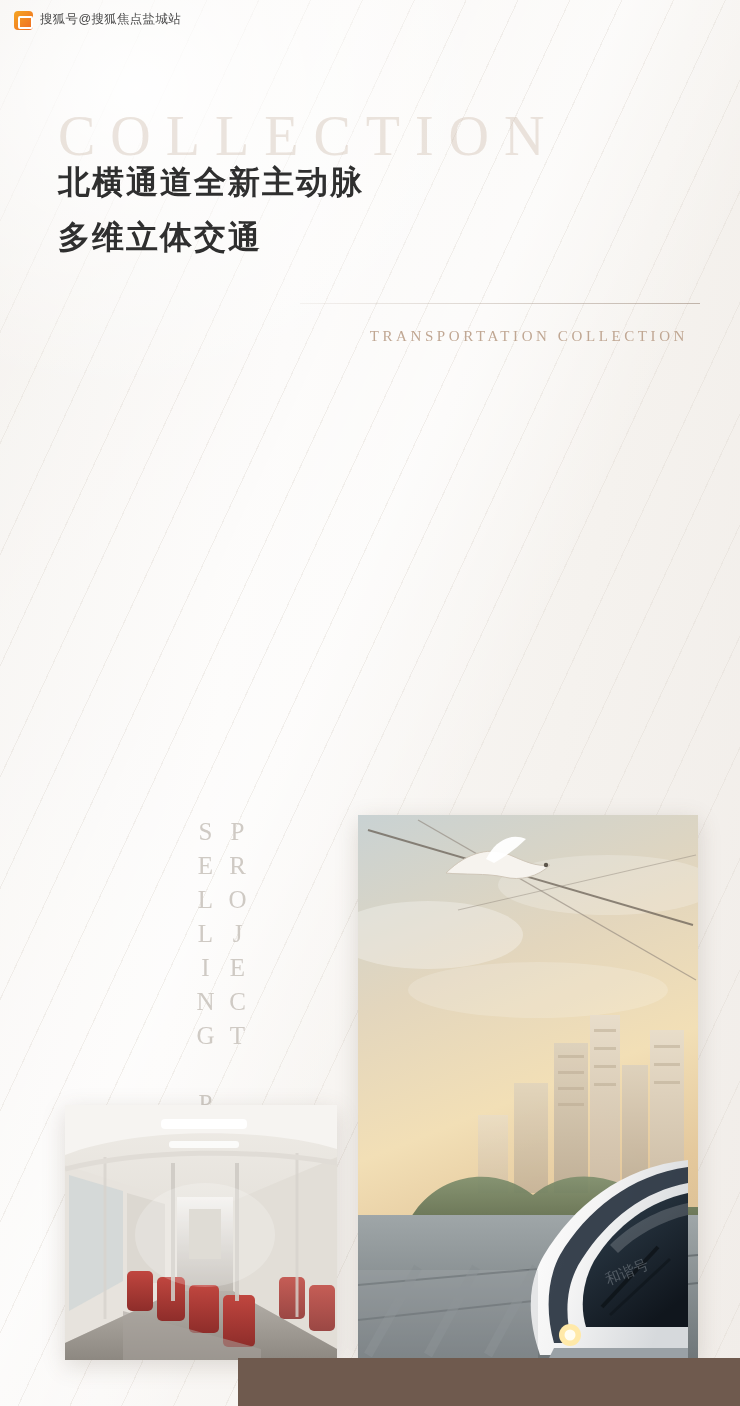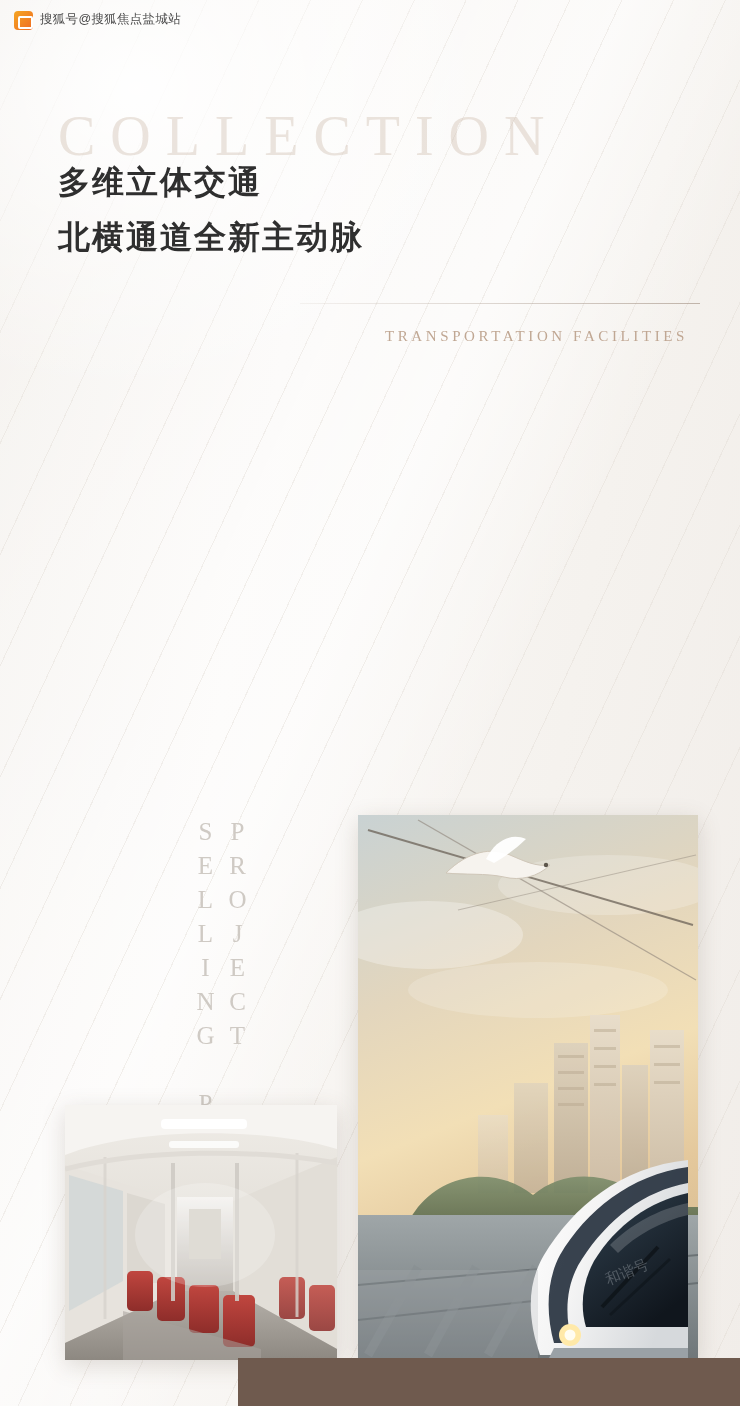--- a/index.html
+++ b/index.html
@@ -167,27 +167,27 @@
   <div class="sohu-bar">
     <div class="sohu-logo"></div>
     <div class="sohu-text">
       <span>搜狐号</span><span>@搜狐焦点盐城站</span>
     </div>
   </div>
 
   <div class="ghost-word">COLLECTION</div>
 
   <div class="title-block">
+    <div class="title-line">北横通道全新主动脉</div>
     <div class="title-line">多维立体交通</div>
-    <div class="title-line">北横通道全新主动脉</div>
   </div>
 
   <div class="rule-row"></div>
   <div class="sub-block">
-    <div class="sub-en">TRANSPORTATION FACILITIES</div>
+    <div class="sub-en">TRANSPORTATION COLLECTION</div>
   </div>
 
 
   <div class="vertical-label">PROJECT
 SELLING POINTS</div>
 
   <div class="photo photo-train">
     <svg width="340" height="545" viewBox="0 0 340 545" preserveAspectRatio="xMidYMid slice">
       <defs>
         <linearGradient id="skyG" x1="0" y1="0" x2="0.25" y2="1">

